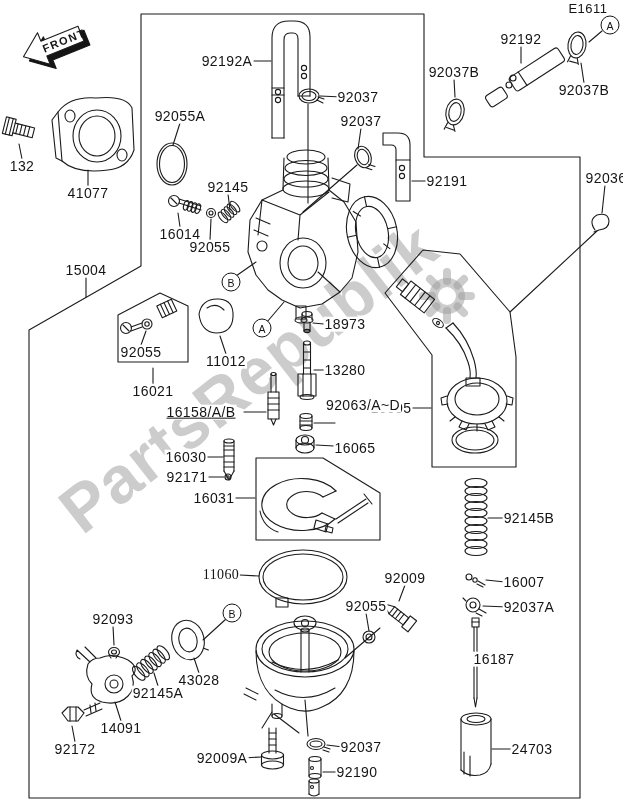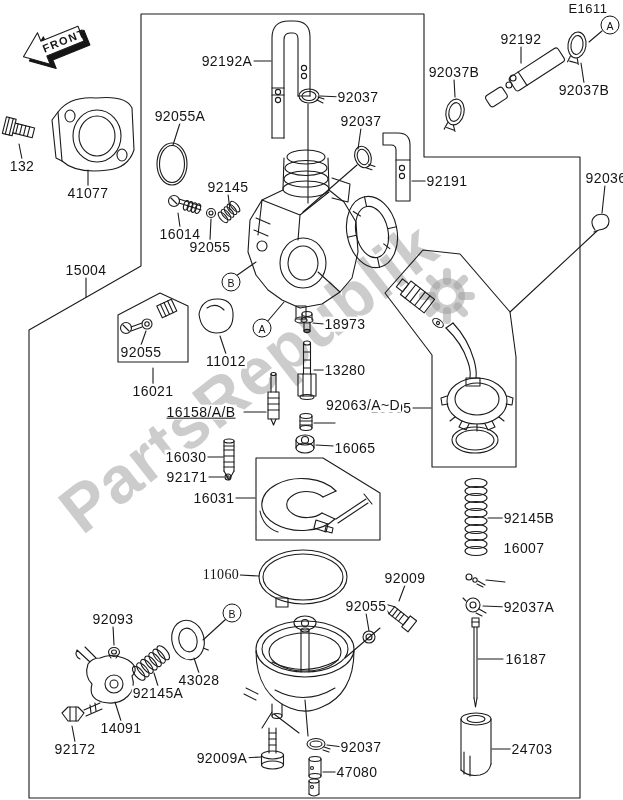--- a/index.html
+++ b/index.html
@@ -547,31 +547,31 @@
       <span class="part-label" style="left: 391px; top: 408px;">16005</span>
       <span class="part-label" style="left: 363px; top: 405px;">92063/A~D</span>
       <span class="part-label" style="left: 355px; top: 448px;">16065</span>
       <span class="part-label" style="left: 186px; top: 457px;">16030</span>
       <span class="part-label" style="left: 187px; top: 477px;">92171</span>
       <span class="part-label" style="left: 214px; top: 498px;">16031</span>
       <span class="part-label" style="left: 529px; top: 518px;">92145B</span>
       <span class="part-label" style="left: 221px; top: 575px; font-family: Liberation Serif, serif;">11060</span>
       <span class="part-label" style="left: 405px; top: 578px;">92009</span>
       <span class="part-label" style="left: 366px; top: 606px;">92055</span>
-      <span class="part-label" style="left: 524px; top: 548px;">16007</span>
+      <span class="part-label" style="left: 524px; top: 582px;">16007</span>
       <span class="part-label" style="left: 529px; top: 607px;">92037A</span>
       <span class="part-label" style="left: 113px; top: 619px;">92093</span>
-      <span class="part-label" style="left: 526px; top: 659px;">16187</span>
+      <span class="part-label" style="left: 494px; top: 659px;">16187</span>
       <span class="part-label" style="left: 199px; top: 680px; text-align: center;">43028</span>
       <span class="part-label" style="left: 158px; top: 693px;">92145A</span>
       <span class="part-label" style="left: 121px; top: 728px;">14091</span>
       <span class="part-label" style="left: 532px; top: 749px;">24703</span>
       <span class="part-label" style="left: 75px; top: 749px;">92172</span>
       <span class="part-label" style="left: 222px; top: 758px;">92009A</span>
       <span class="part-label" style="left: 361px; top: 747px;">92037</span>
-      <span class="part-label" style="left: 357px; top: 772px;">47080</span>
+      <span class="part-label" style="left: 357px; top: 772px;">92190</span>
       <span class="ref-bubble" style="left: 610px; top: 25px;">A</span>
       <span class="ref-bubble" style="left: 231px; top: 282px;">B</span>
       <span class="ref-bubble" style="left: 262px; top: 328px;">A</span>
       <span class="ref-bubble" style="left: 232px; top: 613px;">B</span>
     </div>
 
 </div>
 
 </body></html>

